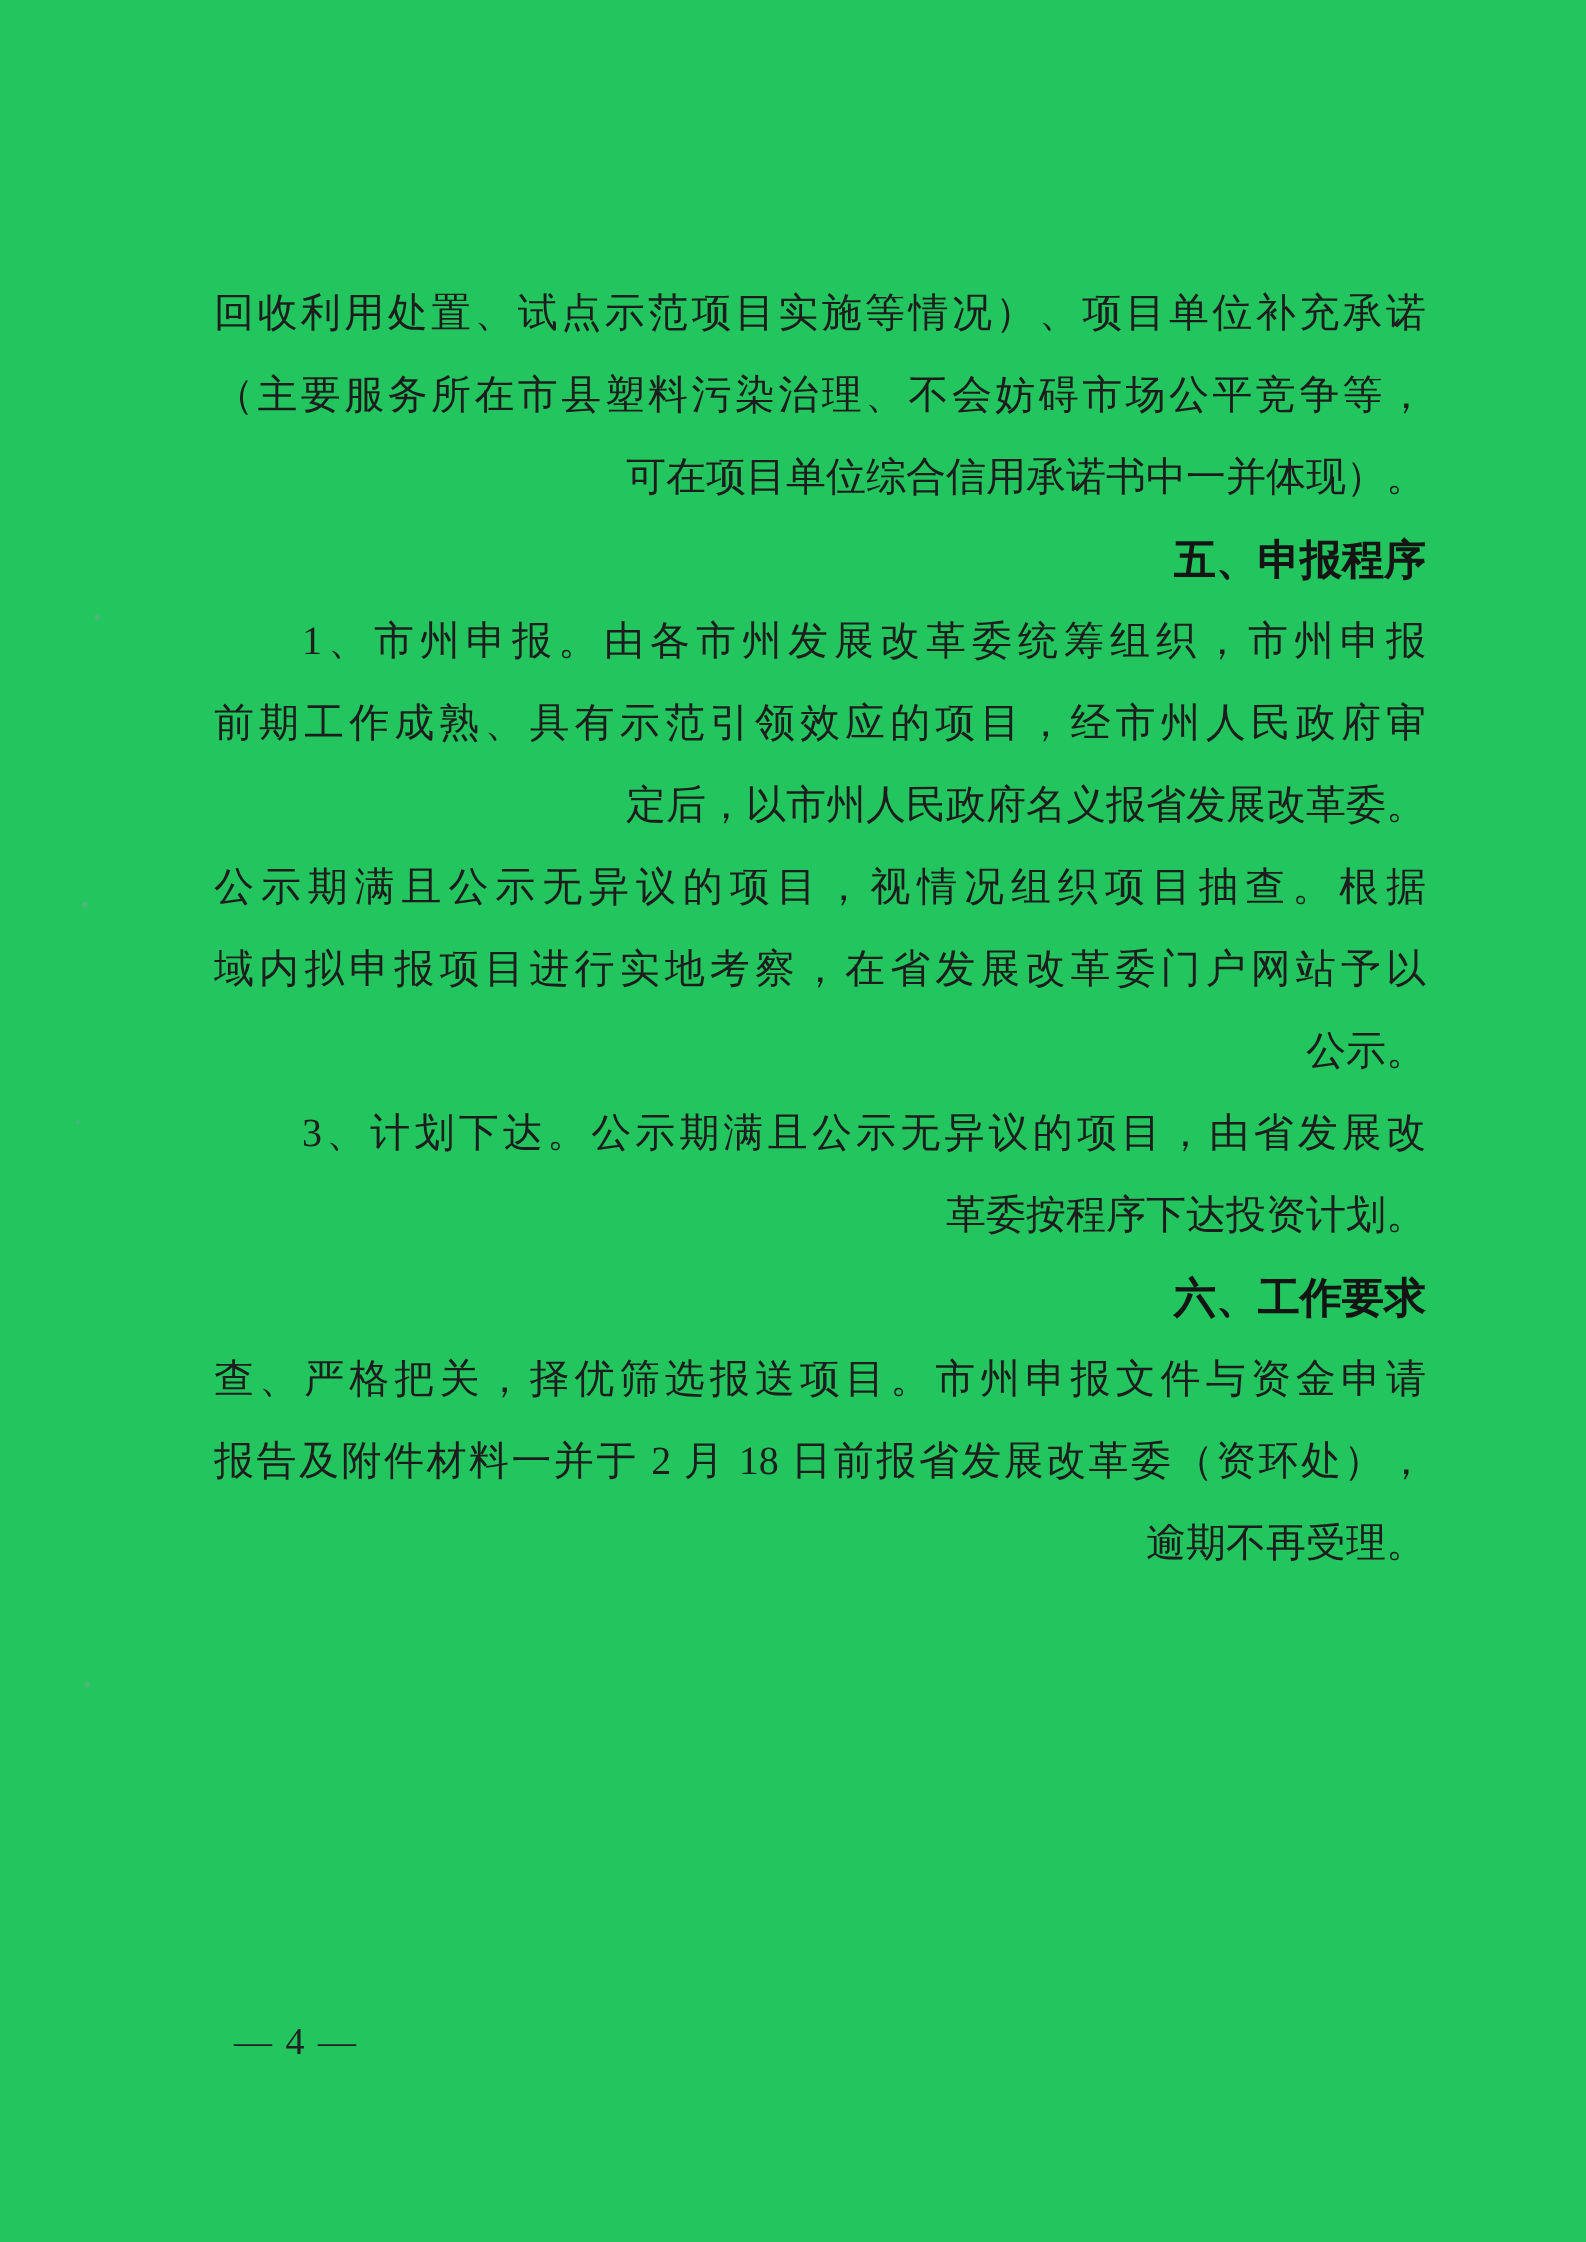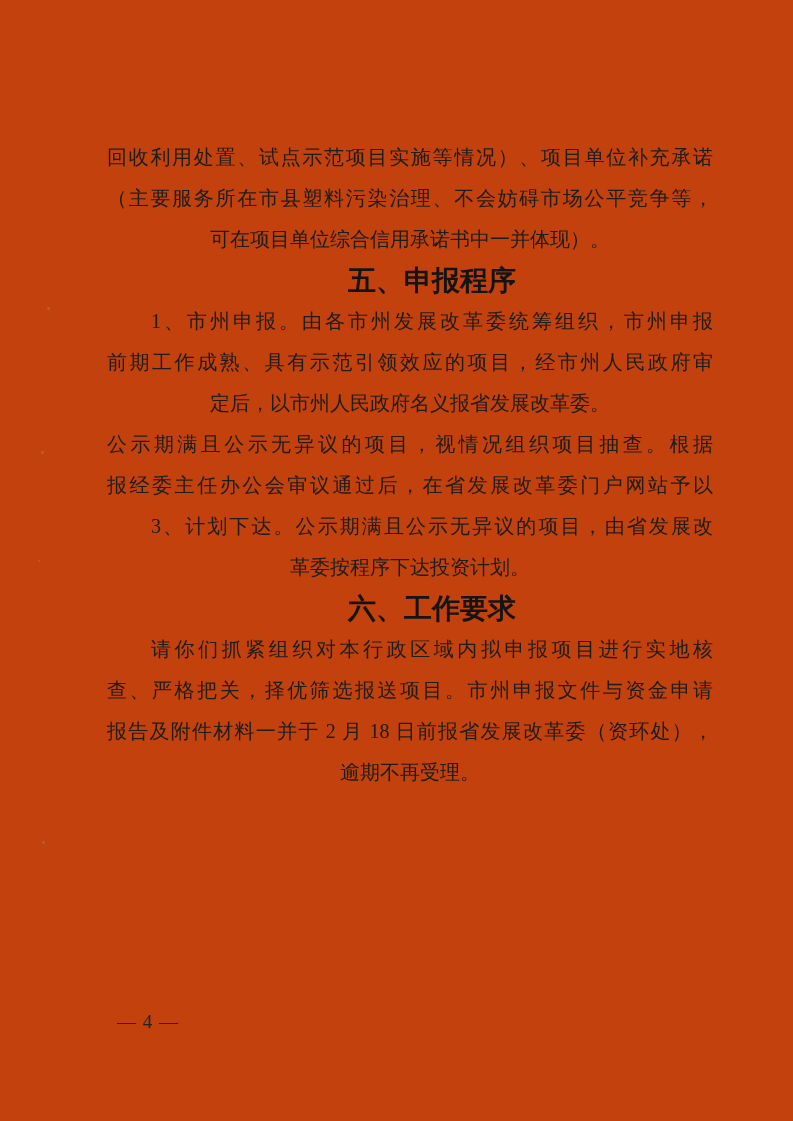--- a/index.html
+++ b/index.html
@@ -1,47 +1,47 @@
 <!DOCTYPE html>
 <html><head>
 <meta charset="utf-8">
 <style>
   html,body{margin:0;padding:0;}
   body{background:#e8e8e8;}
   .page{
     position:relative;
     width:793px;height:1121px;
-    background:#c2410c;
+    background:#22c55e;
     overflow:hidden;
     font-family:"Liberation Serif","DejaVu Serif",serif;
   }
   .textblock{
     position:absolute;
     left:107px;top:137px;
     width:606px;
   }
   .ln{
     height:41px;
     line-height:41px;
     font-size:20px;
     color:#1d1d1d;
     font-family:"Liberation Serif","DejaVu Serif",serif;
-    text-align:center;
+    text-align:right;
     white-space:nowrap;
   }
   .fill{
     white-space:normal;
     text-align:justify;
     text-align-last:justify;
   }
   .ind{ padding-left:44px; }
   .hd{
     font-family:"Liberation Sans","DejaVu Sans",sans-serif;
     font-weight:700;
-    font-size:28px;
+    font-size:21px;
     color:#141414;
   }
   .lead{ font-weight:400; }
   .pagenum{
     position:absolute;
     left:117px;top:1011px;
     font-size:19px;
     letter-spacing:1px;
     color:#222;
     font-family:"Liberation Serif","DejaVu Serif",serif;
@@ -65,25 +65,25 @@
 
   <div class="textblock">
     <div class="ln fill"><span>回收利用处置、试点示范项目实施等情况）、项目单位补充承诺</span></div>
     <div class="ln fill"><span>（主要服务所在市县塑料污染治理、不会妨碍市场公平竞争等，</span></div>
     <div class="ln"><span>可在项目单位综合信用承诺书中一并体现）。</span></div>
     <div class="ln hd ind"><span>五、申报程序</span></div>
     <div class="ln fill ind"><span class="lead">1、市州申报。</span><span>由各市州发展改革委统筹组织，市州申报</span></div>
     <div class="ln fill"><span>前期工作成熟、具有示范引领效应的项目，经市州人民政府审</span></div>
     <div class="ln"><span>定后，以市州人民政府名义报省发展改革委。</span></div>
     <div class="ln fill"><span>公示期满且公示无异议的项目，视情况组织项目抽查。根据</span></div>
-    <div class="ln fill"><span>报经委主任办公会审议通过后，在省发展改革委门户网站予以</span></div>
+    <div class="ln fill"><span>域内拟申报项目进行实地考察，在省发展改革委门户网站予以</span></div>
+    <div class="ln"><span>公示。</span></div>
     <div class="ln fill ind"><span class="lead">3、计划下达。</span><span>公示期满且公示无异议的项目，由省发展改</span></div>
     <div class="ln"><span>革委按程序下达投资计划。</span></div>
     <div class="ln hd ind"><span>六、工作要求</span></div>
-    <div class="ln fill ind"><span>请你们抓紧组织对本行政区域内拟申报项目进行实地核</span></div>
     <div class="ln fill"><span>查、严格把关，择优筛选报送项目。市州申报文件与资金申请</span></div>
     <div class="ln fill"><span>报告及附件材料一并于 2 月 18 日前报省发展改革委（资环处），</span></div>
     <div class="ln"><span>逾期不再受理。</span></div>
   </div>
 
   <div class="pagenum">— 4 —</div>
 
 </div>
 
 </body></html>

